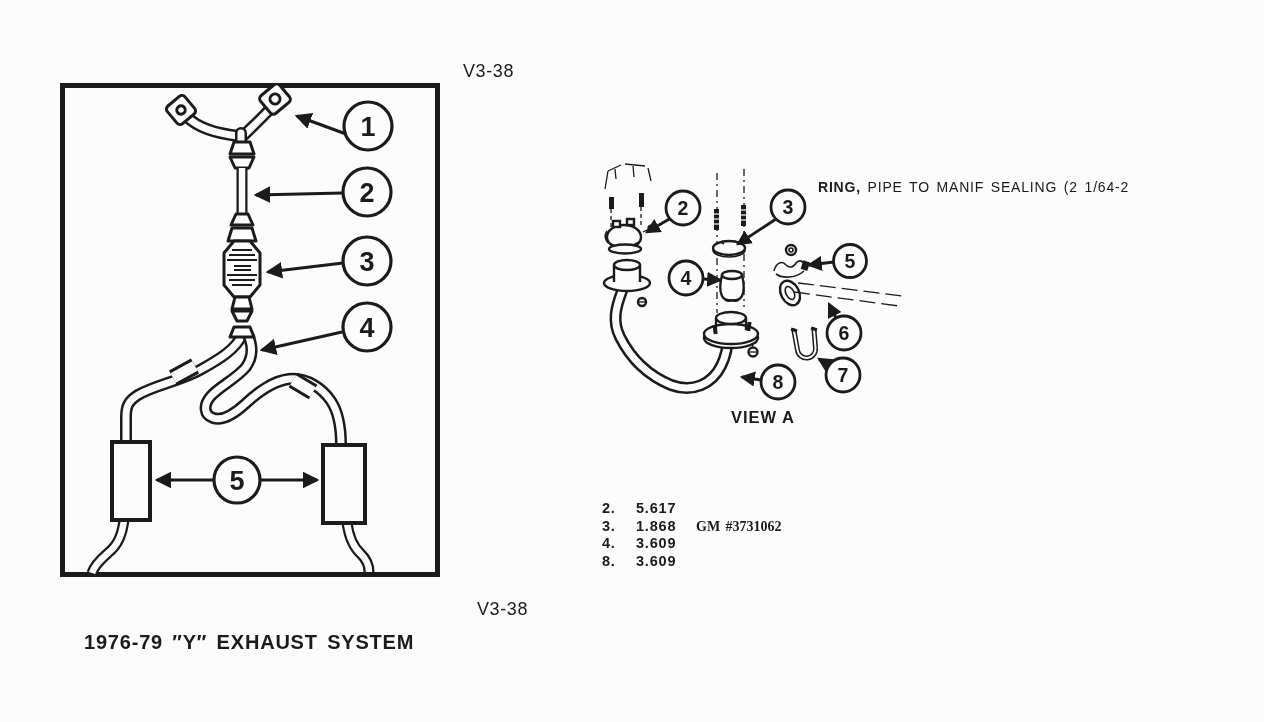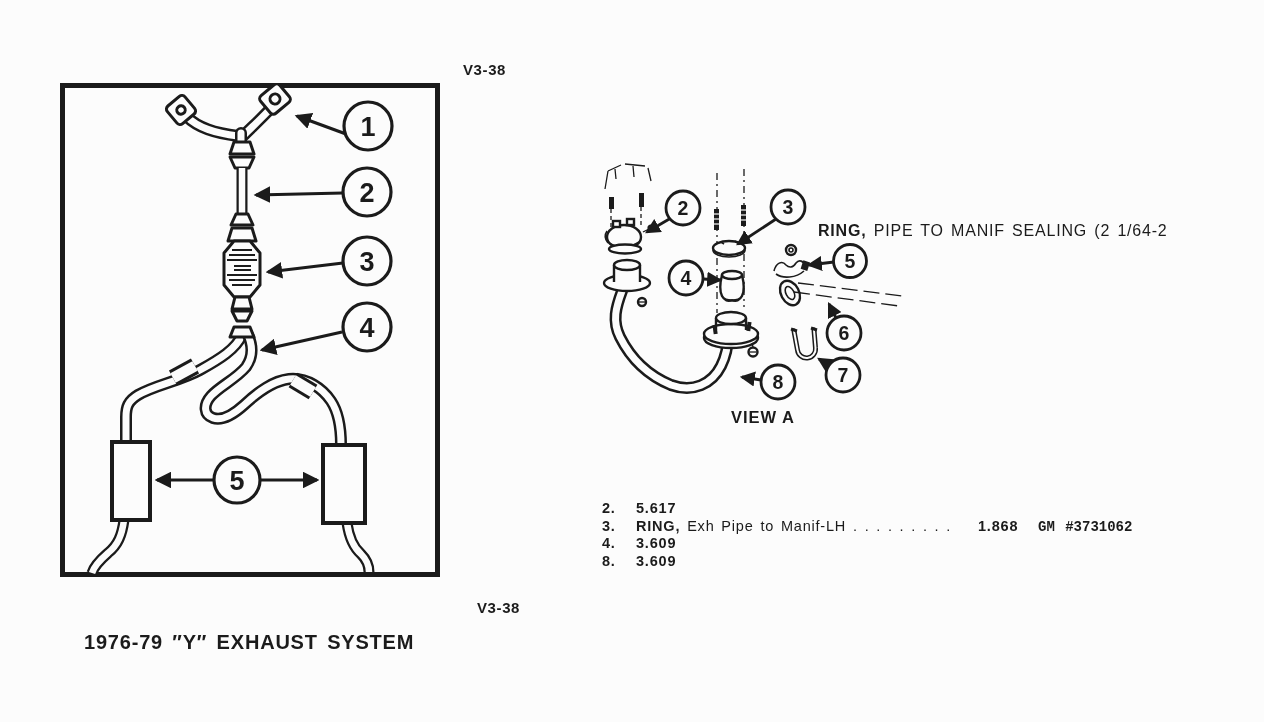--- a/index.html
+++ b/index.html
@@ -23,32 +23,32 @@
   .thin{stroke:#1b1b1b;stroke-width:1.3;fill:none;}
   .callout{fill:#fcfcfc;stroke:#1b1b1b;stroke-width:3.2;}
   .callout-sm{fill:#fcfcfc;stroke:#1b1b1b;stroke-width:2.8;}
   .cotext{font-family:"Liberation Sans",sans-serif;font-weight:bold;fill:#1b1b1b;text-anchor:middle;}
   .arrow{stroke:#1b1b1b;stroke-width:3.2;fill:none;}
   .arrow-sm{stroke:#1b1b1b;stroke-width:2.8;fill:none;}
   .part{fill:#fcfcfc;stroke:#1b1b1b;stroke-width:2.4;}
   .part-thin{fill:none;stroke:#1b1b1b;stroke-width:1.6;}
   .ink{fill:#1b1b1b;stroke:none;}
   
-  .fig-code{font-size:15px;font-weight:bold;letter-spacing:.6px;text-align:right;}
+  .fig-code{font-size:18px;font-weight:normal;letter-spacing:.6px;text-align:right;}
   .caption{font-size:20px;font-weight:bold;letter-spacing:.8px;word-spacing:3px;}
-  .ring-note{font-size:16px;letter-spacing:.8px;word-spacing:2px;line-height:20px;white-space:nowrap;margin-top:44px;}
+  .ring-note{font-size:14px;letter-spacing:.8px;word-spacing:2px;line-height:20px;white-space:nowrap;}
   .ring-note b{font-weight:bold;}
   .ring-note .l2{padding-left:14px;}
   .parts-list{font-size:14.5px;letter-spacing:.8px;word-spacing:2px;}
   .pl-row{display:flex;align-items:baseline;height:17.5px;white-space:nowrap;}
   .pl-num{width:34px;font-weight:bold;flex:none;}
   .pl-main{width:342px;flex:none;overflow:hidden;}
   .pl-name{font-weight:bold;}
   .pl-code{width:52px;font-weight:bold;flex:none;}
-  .pl-gm{font-family:Liberation Mono, monospace;font-weight:bold;font-size:14px;margin-left:8px;letter-spacing:0;}
+  .pl-gm{font-family:Liberation Serif, serif;font-weight:bold;font-size:14px;margin-left:8px;letter-spacing:0;}
 </style>
 </head>
 <body>
 
 <div class="abs fig-code" style="left:463px;top:61px;">V3-38</div>
 
 <svg class="abs" style="left:60px;top:83px;" width="380" height="495" viewBox="0 0 380 495">
   <defs>
     <marker id="ahL" viewBox="0 0 10 10" refX="8.5" refY="5" markerWidth="5.2" markerHeight="5.2" orient="auto">
       <path d="M0,0 L10,5 L0,10 Z" fill="#1b1b1b"></path>
@@ -307,21 +307,20 @@
 </div>
 
 <div class="abs parts-list" style="left:602px;top:500px;width:600px;">
   <div class="pl-row">
     <span class="pl-num">2.</span>
     <span class="pl-code">5.617</span>
     <span class="pl-gm"></span>
   </div>
   <div class="pl-row">
     <span class="pl-num">3.</span>
-    <span class="pl-main"><span class="pl-name">RING,</span> <span>Exh Pipe to Manif-LH</span><span> . . . . . . . . .</span></span>
     <span class="pl-code">1.868</span>
     <span class="pl-gm">GM #3731062</span>
   </div>
   <div class="pl-row">
     <span class="pl-num">4.</span>
     <span class="pl-code">3.609</span>
     <span class="pl-gm"></span>
   </div>
   <div class="pl-row">
     <span class="pl-num">8.</span>

